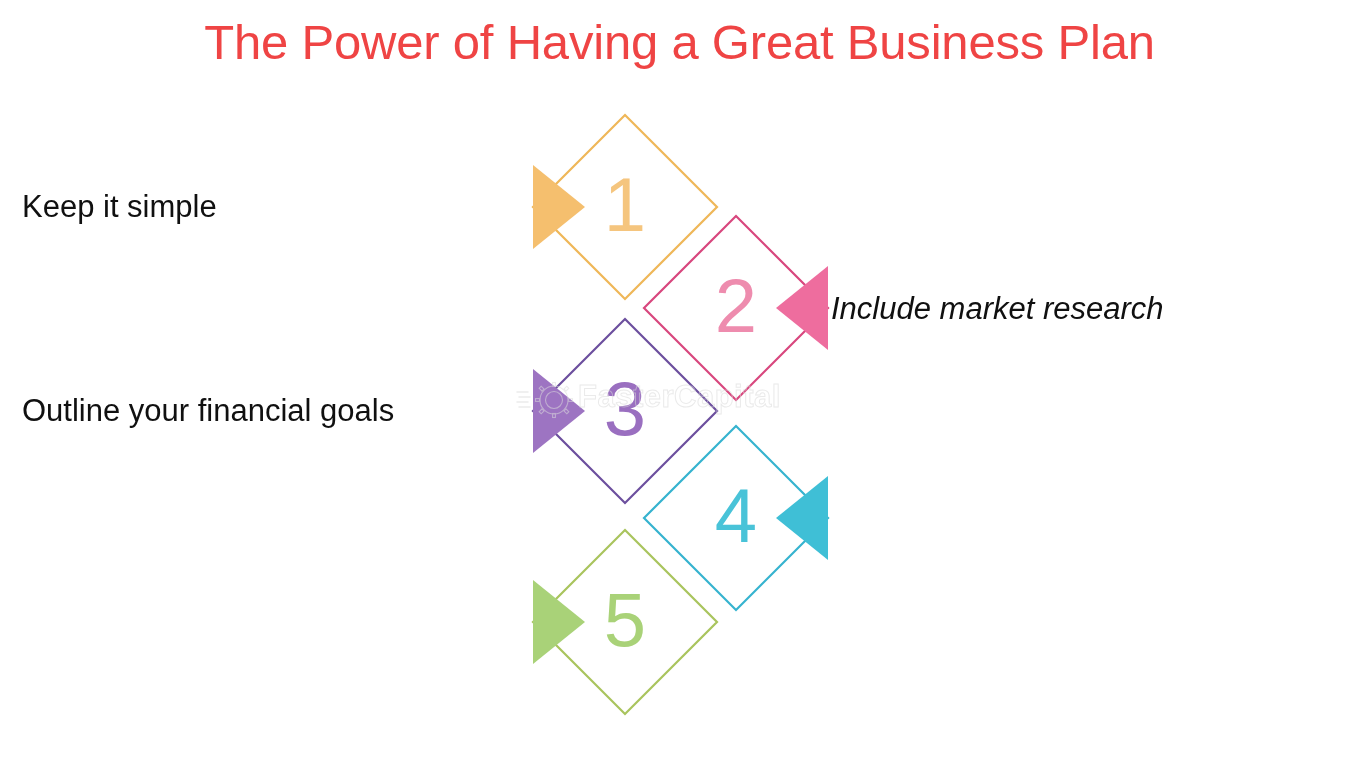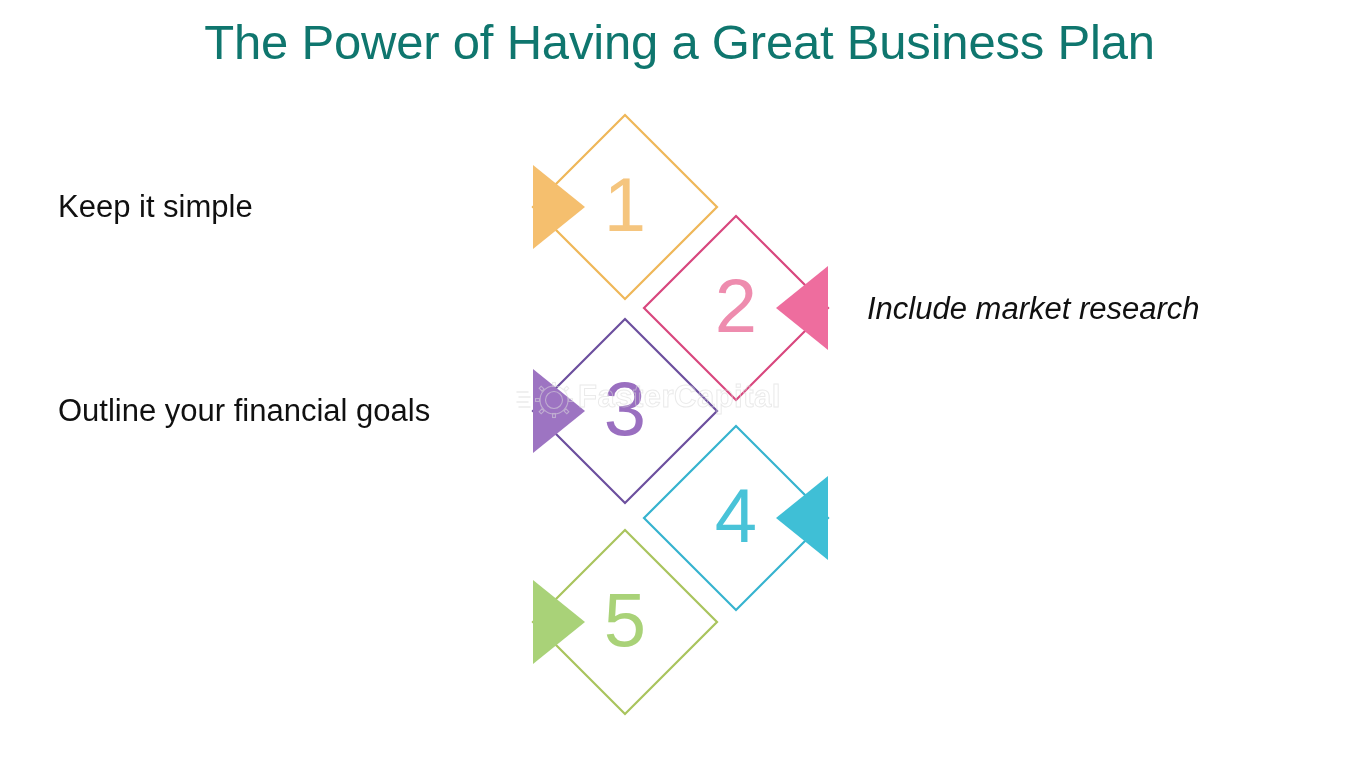--- a/index.html
+++ b/index.html
@@ -20,21 +20,21 @@
   #slide-title {
     position: absolute;
     left: 0;
     top: 14px;
     width: 1359px;
     text-align: center;
     font-family: "Liberation Sans", sans-serif;
     font-size: 49px;
     font-weight: 400;
     letter-spacing: -0.2px;
-    color: #0f766e;
+    color: #ef4444;
     white-space: nowrap;
   }
 
   
   #diagram {
     position: absolute;
     left: 0;
     top: 0;
     width: 1359px;
     height: 759px;
@@ -73,21 +73,20 @@
 
   
   .step-label {
     position: absolute;
     font-family: "Liberation Sans", sans-serif;
     font-size: 31px;
     font-weight: 400;
     line-height: 1.30;
     color: #101010;
     white-space: pre-line;
-    margin-left: 36px;
   }
   .label-left  { text-align: left; }
   .label-right { text-align: left; font-style: italic; }
 
   
   #watermark {
     position: absolute;
     left: 516px;
     top: 377px;
     width: 300px;

